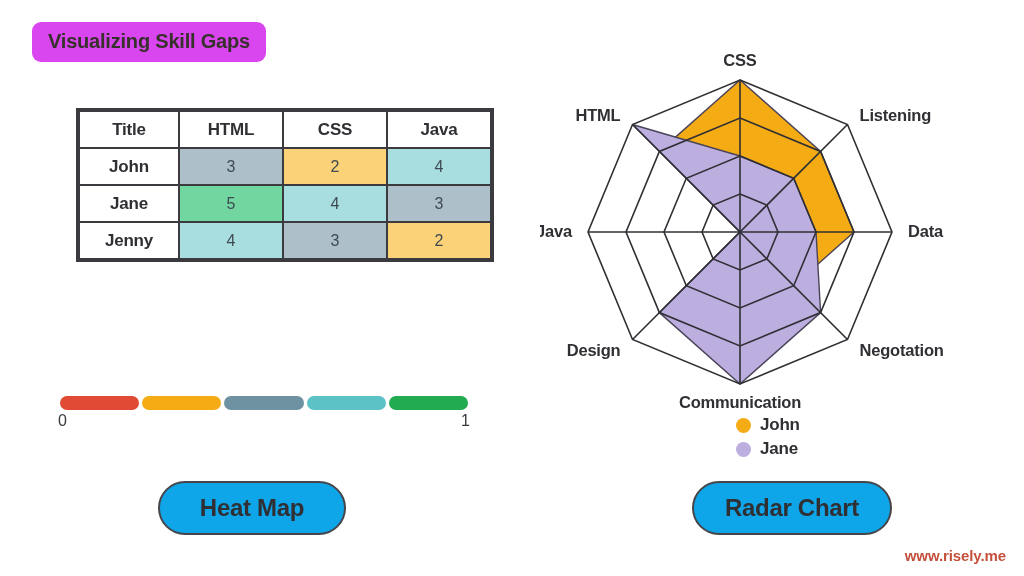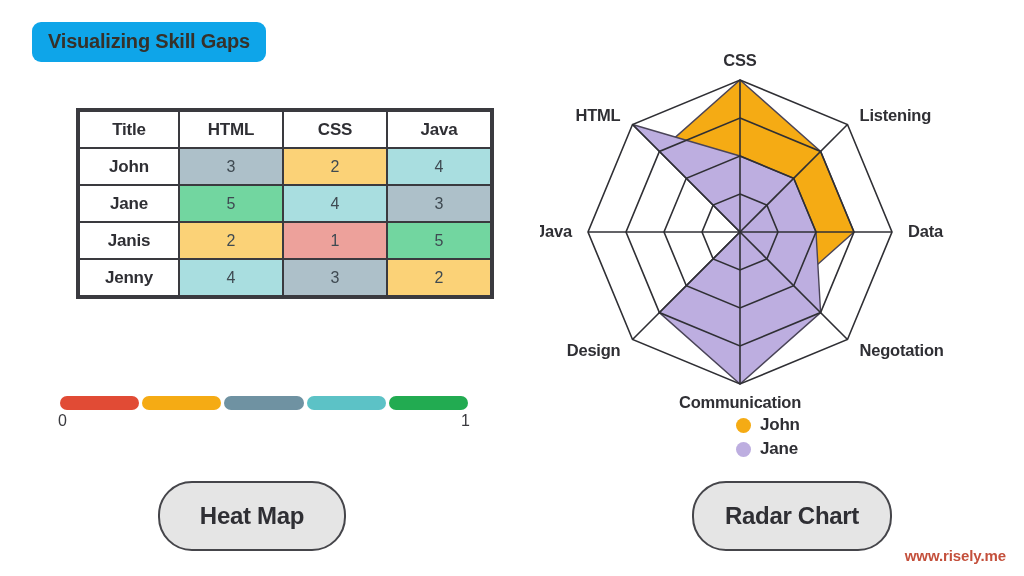--- a/index.html
+++ b/index.html
@@ -14,21 +14,21 @@
     color: #2f2f34;
     overflow: hidden;
     position: relative;
   }
 
   
   #title-pill {
     position: absolute;
     left: 32px;
     top: 22px;
-    background: #0ea5e9;
+    background: #d946ef;
     border-radius: 9px;
     padding: 8px 16px 9px 16px;
     font-size: 20px;
     font-weight: bold;
     letter-spacing: -0.2px;
     color: #36312a;
     white-space: nowrap;
   }
 
   
@@ -141,24 +141,24 @@
   #radar-legend .leg-label {
     font-size: 17px;
     font-weight: bold;
     color: #2f2f34;
     letter-spacing: -0.2px;
   }
 
   
   .pill-button {
     position: absolute;
-    background: #e5e5e5;
+    background: #0ea5e9;
     border: 2.5px solid #45454a;
     border-radius: 34px;
-    height: 70px;
+    height: 54px;
     display: flex;
     align-items: center;
     justify-content: center;
     font-size: 24px;
     font-weight: bold;
     letter-spacing: -0.3px;
     color: #2f2f34;
     box-sizing: border-box;
   }
   #btn-heatmap {
@@ -211,26 +211,20 @@
           <td class="val" style="background: rgb(251, 210, 119);">2</td>
           <td class="val" style="background: rgb(169, 222, 224);">4</td>
         </tr>
         <tr>
           <td class="rowhead">Jane</td>
           <td class="val" style="background: rgb(114, 214, 160);">5</td>
           <td class="val" style="background: rgb(169, 222, 224);">4</td>
           <td class="val" style="background: rgb(173, 192, 201);">3</td>
         </tr>
         <tr>
-          <td class="rowhead">Janis</td>
-          <td class="val" style="background: rgb(251, 210, 119);">2</td>
-          <td class="val" style="background: rgb(237, 161, 155);">1</td>
-          <td class="val" style="background: rgb(114, 214, 160);">5</td>
-        </tr>
-        <tr>
           <td class="rowhead">Jenny</td>
           <td class="val" style="background: rgb(169, 222, 224);">4</td>
           <td class="val" style="background: rgb(173, 192, 201);">3</td>
           <td class="val" style="background: rgb(251, 210, 119);">2</td>
         </tr>
       </tbody>
   </table>
 </div>
 
 <div id="legend-row">

